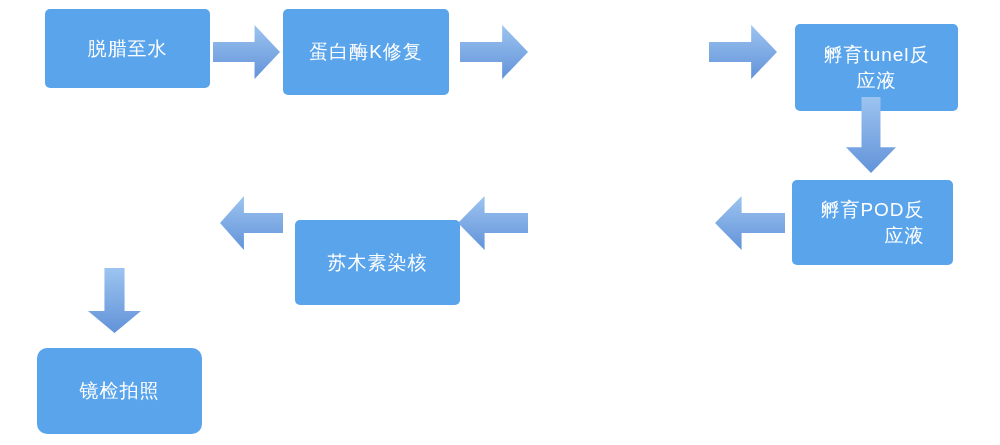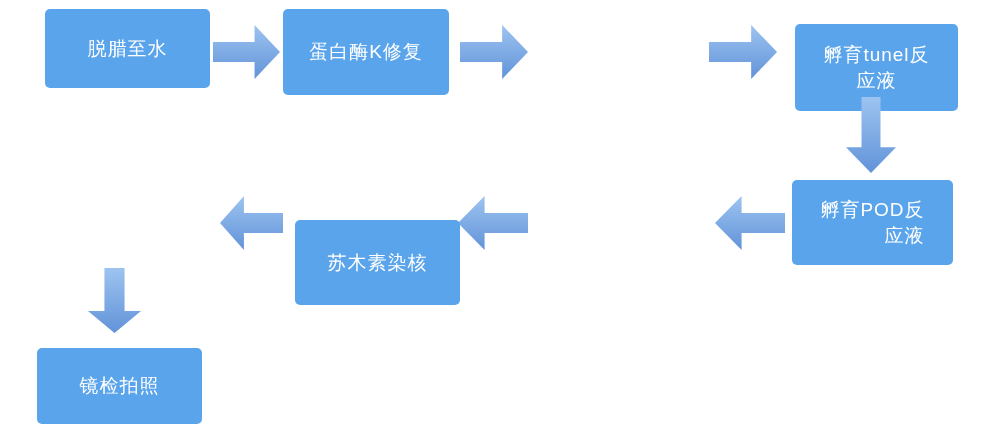--- a/index.html
+++ b/index.html
@@ -50,21 +50,21 @@
   }
   
   .n1 { left: 45px;  top: 9px;   width: 165px; height: 79px; }
   .n2 { left: 283px; top: 9px;   width: 166px; height: 86px; }
   .n3 { left: 540px; top: 9px;   width: 167px; height: 86px; }
   .n4 { left: 795px; top: 24px;   width: 163px; height: 87px; }
   .n5 { left: 792px; top: 180px; width: 161px; height: 85px; text-align: right; }
   .n6 { left: 540px; top: 180px; width: 167px; height: 85px; }
   .n7 { left: 295px; top: 180px; width: 165px; height: 85px; margin-top: 40px; }
   .n8 { left: 45px;  top: 182px; width: 165px; height: 83px; }
-  .n9 { left: 37px;  top: 348px; width: 165px; height: 76px; }
+  .n9 { left: 37px;  top: 348px; width: 165px; height: 86px; border-radius: 10px; }
   
   .a1 { left: 213px; top: 25px;  width: 67px; height: 54px; }
   .a2 { left: 460px; top: 25px;  width: 68px; height: 54px; }
   .a3 { left: 709px; top: 25px;  width: 68px; height: 54px; }
   .a4 { left: 846px; top: 97px;  width: 50px; height: 76px; }
   .a5 { left: 715px; top: 196px; width: 70px; height: 54px; }
   .a6 { left: 458px; top: 196px; width: 70px; height: 54px; }
   .a7 { left: 220px; top: 196px; width: 63px; height: 54px; }
   .a8 { left: 88px;  top: 268px; width: 53px; height: 65px; }
 </style>

